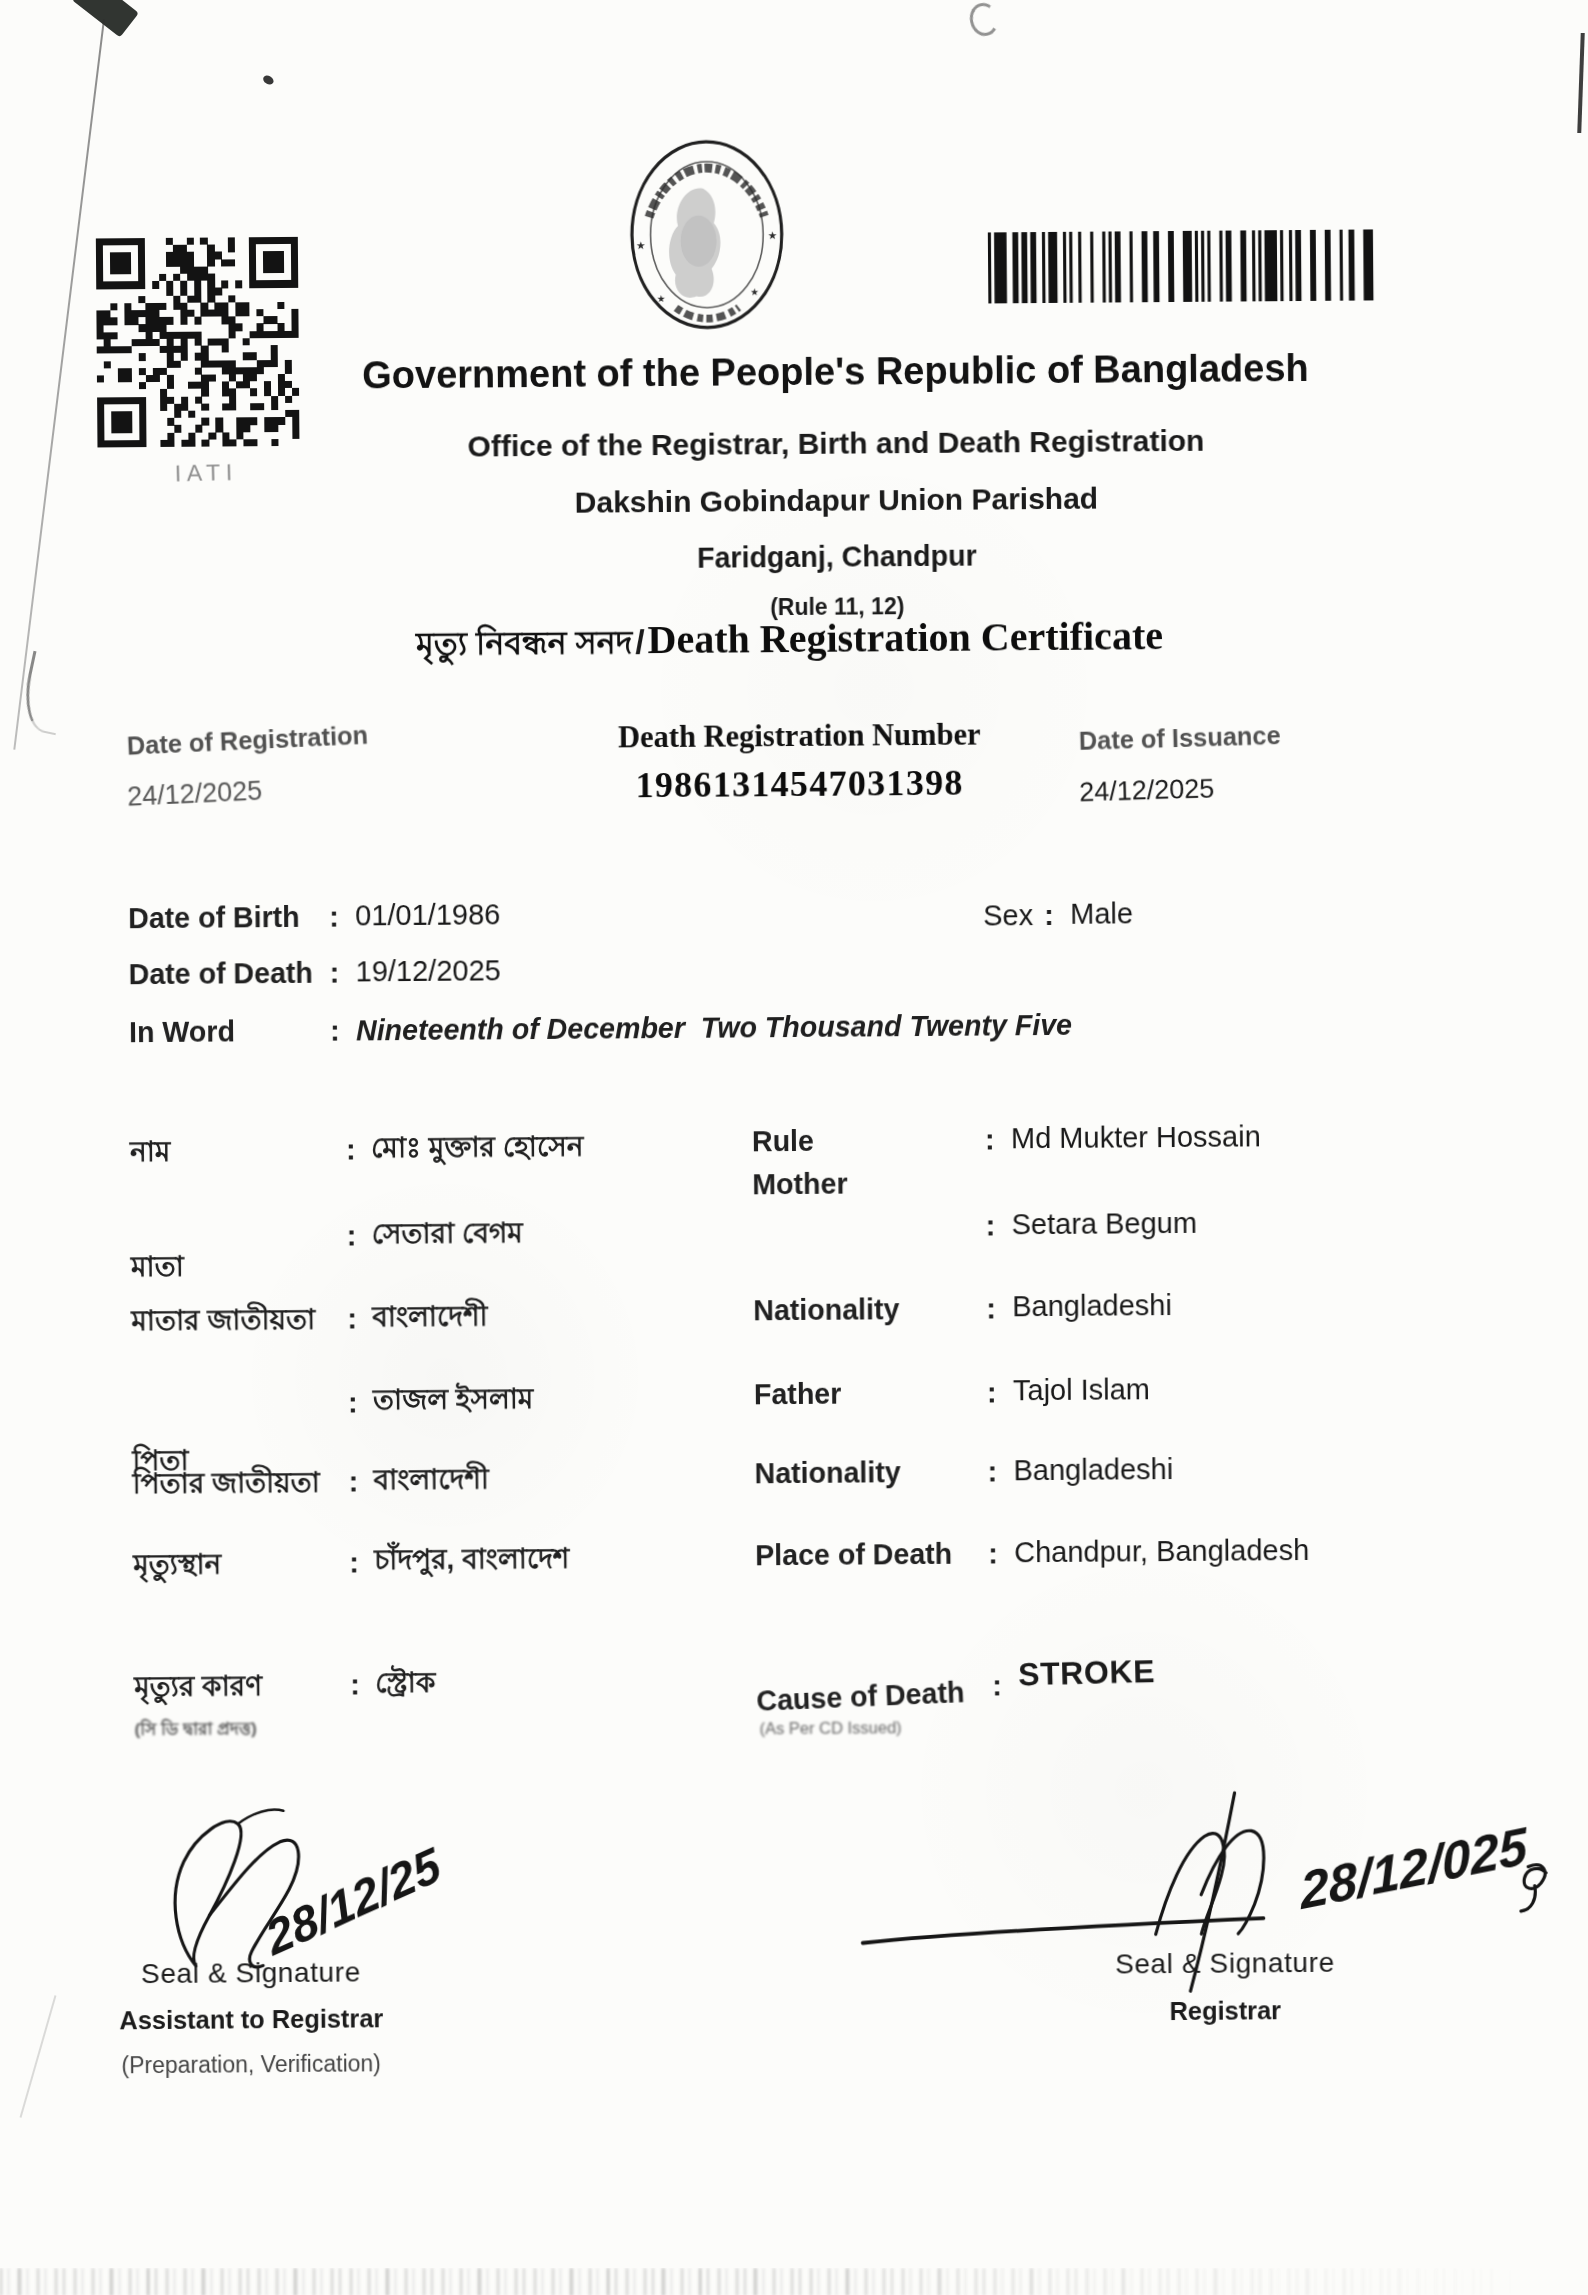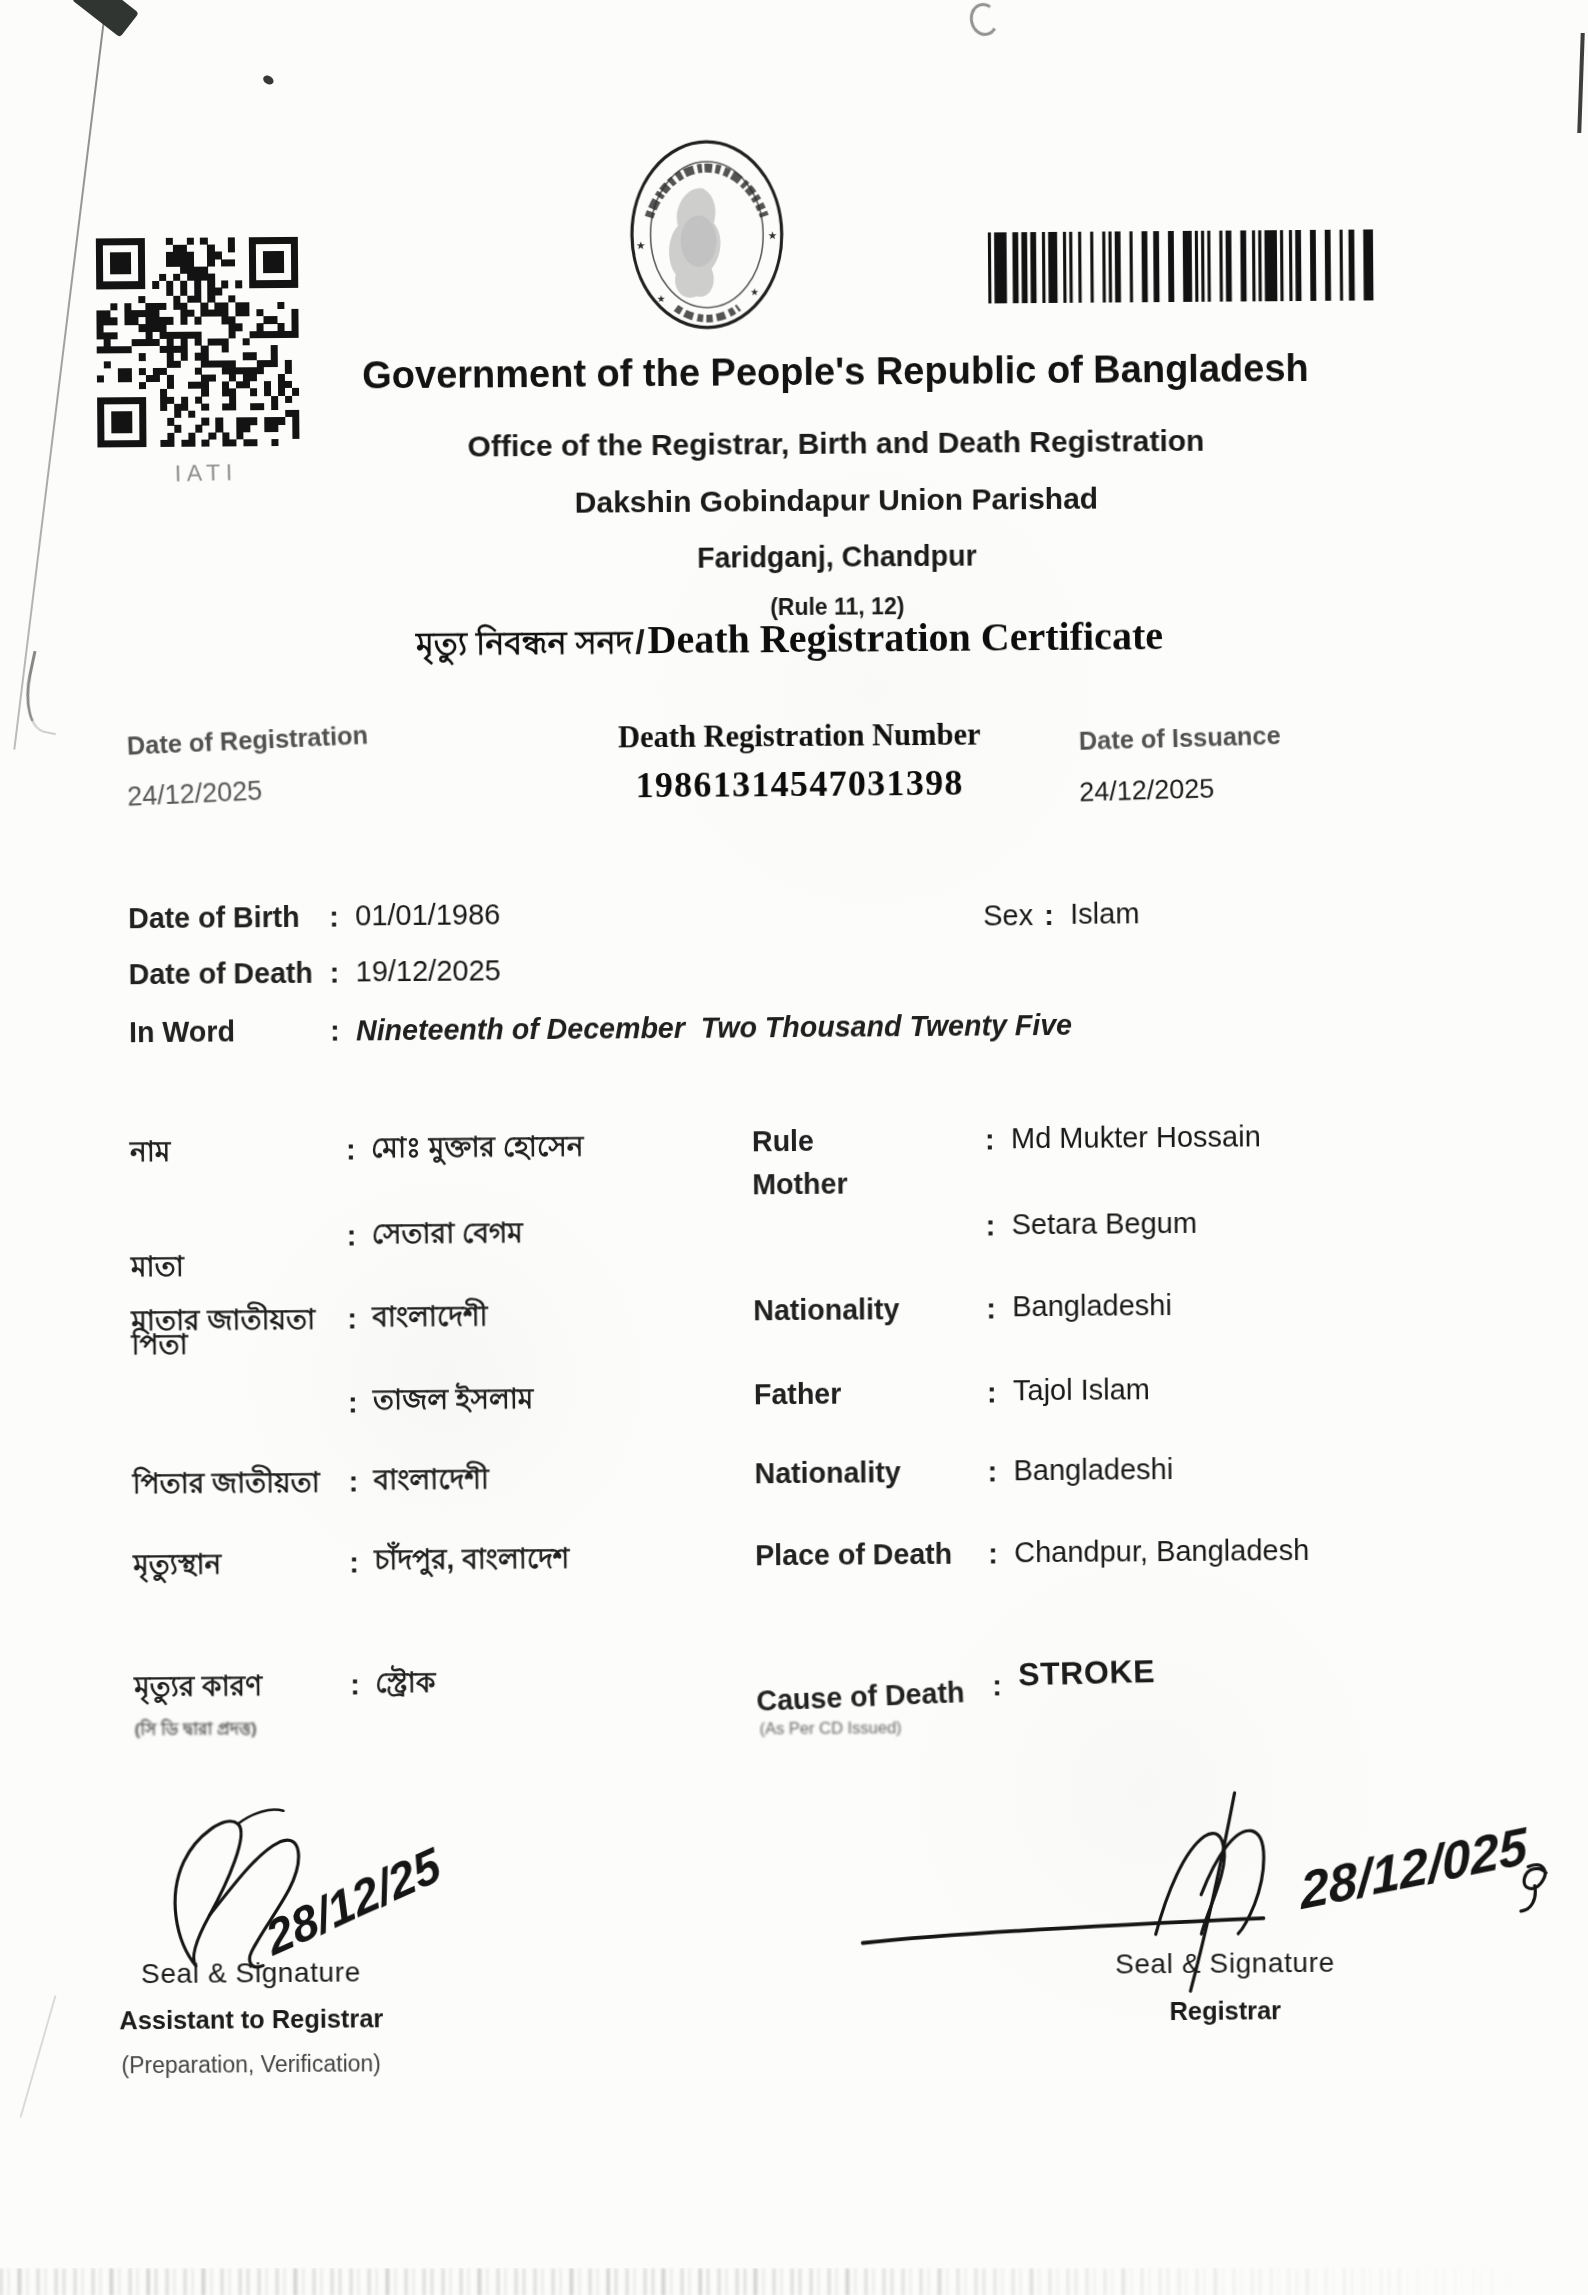--- a/index.html
+++ b/index.html
@@ -492,21 +492,21 @@
 
     <div class="t faded" style="left:1082px;top:727px;font-size:25.4px;font-weight:600;color:#2e2e2e;transform:rotate(-1.2deg);filter:blur(0.3px);">Date of Issuance</div>
     <div class="t" style="left:1082px;top:778px;font-size:27px;font-weight:500;transform:rotate(-1.2deg);">24/12/2025</div>
 
     <div class="t lbl" style="left:130px;top:897px;">Date of Birth</div>
     <div class="t colon" style="left:331px;top:897px;">:</div>
     <div class="t val" style="left:357px;top:896px;">01/01/1986</div>
 
     <div class="t val" style="left:985px;top:901px;">Sex</div>
     <div class="t colon" style="left:1046px;top:901px;">:</div>
-    <div class="t val" style="left:1072px;top:900px;">Islam</div>
+    <div class="t val" style="left:1072px;top:900px;">Male</div>
 
     <div class="t lbl" style="left:130px;top:953px;">Date of Death</div>
     <div class="t colon" style="left:331px;top:953px;">:</div>
     <div class="t val" style="left:357px;top:952px;">19/12/2025</div>
 
     <div class="t lbl" style="left:130px;top:1011px;">In Word</div>
     <div class="t colon" style="left:331px;top:1011px;">:</div>
     <div class="t" style="left:357px;top:1011px;font-size:28.6px;font-weight:600;font-style:italic;white-space:pre;color:#222;">Nineteenth of December  Two Thousand Twenty Five</div>
 
     <div class="t bnl" style="left:130px;top:1131px;font-family:Liberation Serif, serif;">নাম</div>
@@ -523,21 +523,21 @@
     <div class="t colon" style="left:985px;top:1211px;">:</div>
     <div class="t val" style="left:1011px;top:1210px;">Setara Begum</div>
 
     <div class="t bnl" style="left:130px;top:1300px;">মাতার জাতীয়তা</div>
     <div class="t colon" style="left:346px;top:1299px;">:</div>
     <div class="t bnl" style="left:371px;top:1298px;">বাংলাদেশী</div>
     <div class="t lbl" style="left:752px;top:1294px;">Nationality</div>
     <div class="t colon" style="left:985px;top:1294px;">:</div>
     <div class="t val" style="left:1011px;top:1292px;">Bangladeshi</div>
 
-    <div class="t bnl" style="left:130px;top:1324px;text-align:center;">পিতা</div>
+    <div class="t bnl" style="left:130px;top:1440px;text-align:center;">পিতা</div>
     <div class="t colon" style="left:346px;top:1383px;">:</div>
     <div class="t bnl" style="left:371px;top:1381px;">তাজল ইসলাম</div>
     <div class="t lbl" style="left:752px;top:1378px;">Father</div>
     <div class="t colon" style="left:985px;top:1378px;">:</div>
     <div class="t val" style="left:1011px;top:1376px;">Tajol Islam</div>
 
     <div class="t bnl" style="left:130px;top:1463px;">পিতার জাতীয়তা</div>
     <div class="t colon" style="left:346px;top:1462px;">:</div>
     <div class="t bnl" style="left:371px;top:1461px;">বাংলাদেশী</div>
     <div class="t lbl" style="left:752px;top:1457px;">Nationality</div>

